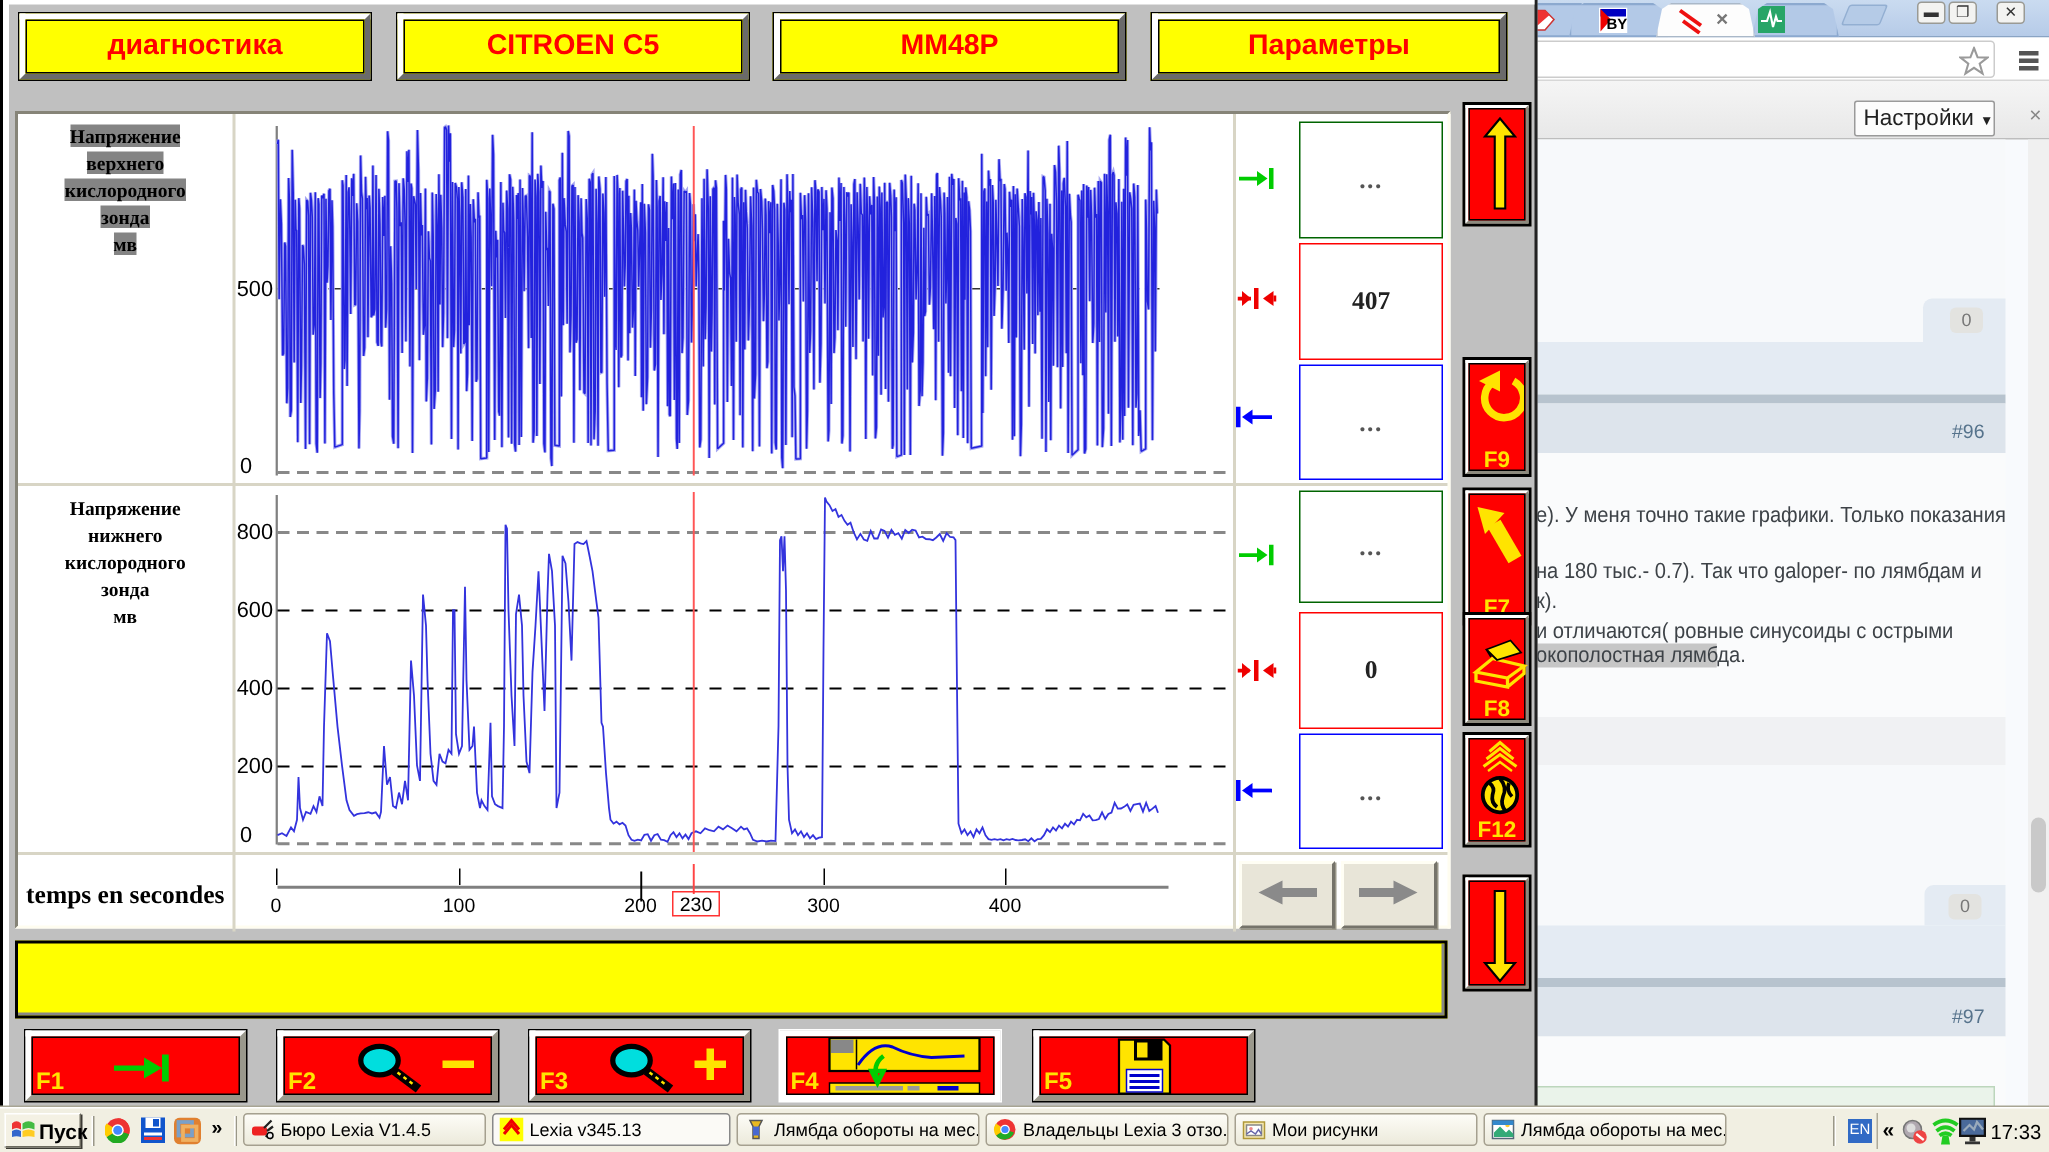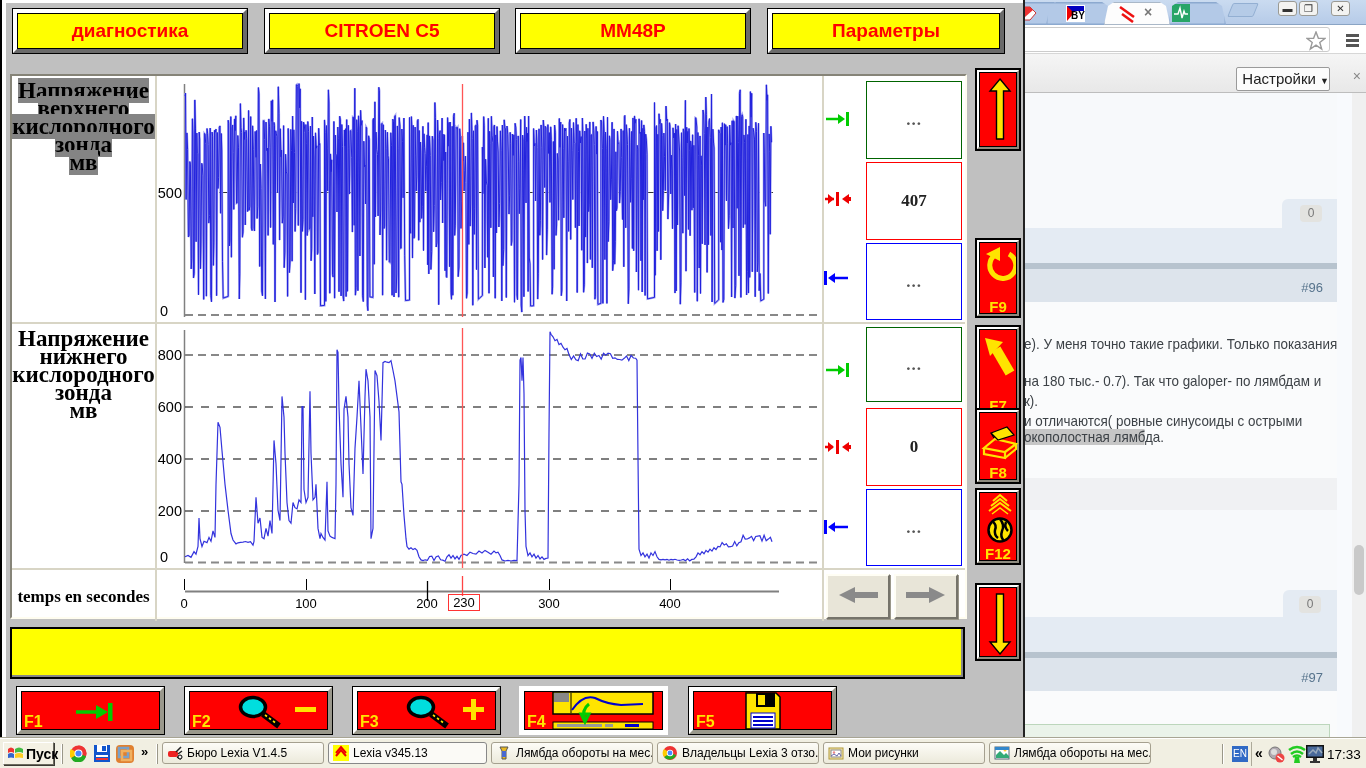--- a/index.html
+++ b/index.html
@@ -24,21 +24,21 @@
 
 #app{position:absolute;left:0;top:0;width:1025px;height:738px;background:#c0c0c0;border-left:2px solid #000;border-right:2px solid #222;overflow:hidden;}
 #app .topwhite{position:absolute;left:0;top:0;width:1024px;height:3px;background:#fff;}
 .ybtn{position:absolute;top:8px;height:46px;border:1px solid #000;background:#ff0;padding-left:16px;}
 .ybtn .bev{position:absolute;left:0;top:0;right:0;bottom:0;border-top:4px solid #fff;border-left:4px solid #fff;border-bottom:4px solid #6a6a6a;border-right:4px solid #6a6a6a;}
 .ybtn .in{position:absolute;left:4px;top:4px;right:4px;bottom:4px;border:1px solid #000;background:#ff0;display:flex;align-items:center;justify-content:center;font-weight:bold;font-size:19px;color:#f00;}
 
 #frame{position:absolute;left:8px;top:74px;width:957px;height:545px;background:#fff;border:2px solid;border-color:#868478 #fffdf0 #fffdf0 #868478;}
 .hdiv{position:absolute;left:0;width:953px;height:2px;background:#d8d5c5;}
 .vdiv{position:absolute;top:0;width:2px;background:#d8d5c5;}
-.clabel{position:absolute;left:0;width:143px;text-align:center;font-family:"Liberation Serif",serif;font-weight:bold;font-size:23px;color:#000;line-height:18px;}
+.clabel{position:absolute;left:0;width:143px;text-align:center;font-family:"Liberation Serif",serif;font-weight:bold;font-size:13px;color:#000;line-height:18px;}
 .clabel span.hl{background:#848484;}
 
 .vbox{position:absolute;left:854px;width:96px;background:#fff;display:flex;align-items:center;justify-content:center;font-family:"Liberation Serif",serif;font-size:17px;color:#222;}
 .dots{color:#555;font-weight:bold;letter-spacing:1px;}
 
 .rbtn{position:absolute;left:973px;width:46px;border:2px solid #000;background:#c9c5b9;padding:2px;}
 .rbtn .red{position:absolute;left:2px;top:2px;right:2px;bottom:2px;border:1px solid #000;background:#f00;}
 .rbtn .bev{position:absolute;left:0;top:0;right:0;bottom:0;border-top:2px solid #fff;border-left:2px solid #fff;border-bottom:2px solid #8d8a7e;border-right:2px solid #8d8a7e;}
 .flabel{position:absolute;bottom:1px;left:0;right:0;text-align:center;color:#ffe400;font-weight:bold;font-size:15px;font-family:"Liberation Sans",sans-serif;}
 

